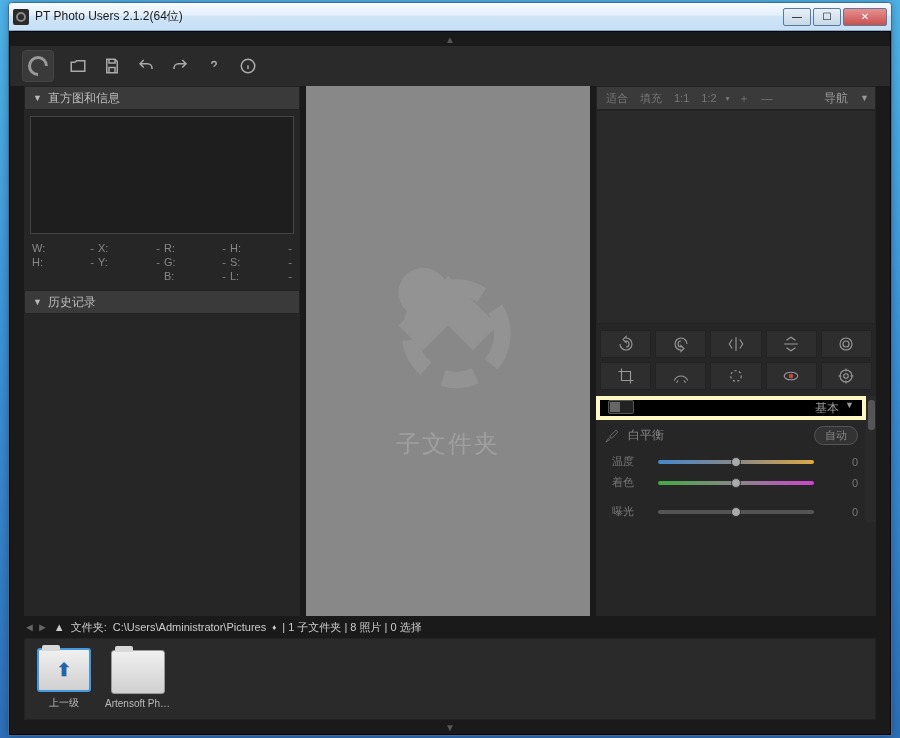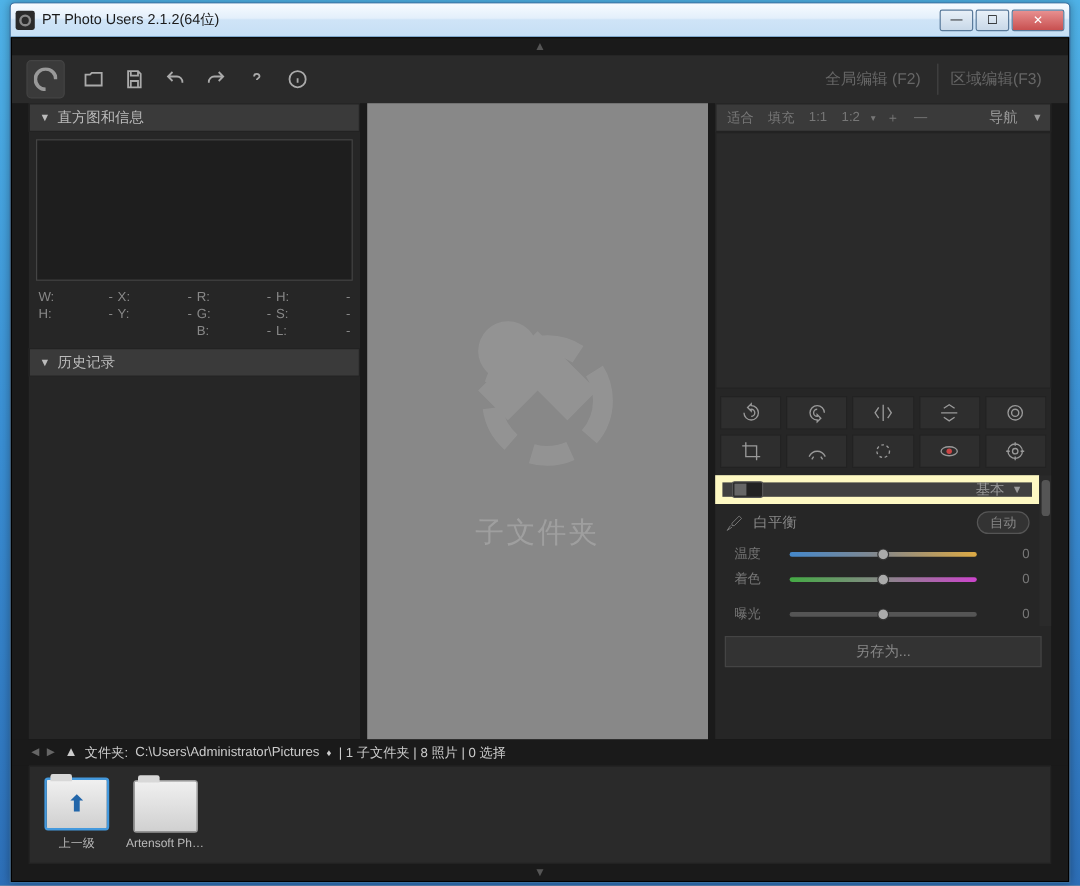--- a/index.html
+++ b/index.html
@@ -50,21 +50,21 @@
 .zoom-bar { height: 24px; background: #3a3a3a; border: 1px solid #222; display: flex; align-items: center; padding: 0 6px; gap: 6px; font-size: 11px; color: #777; }
 .zoom-btn { cursor: pointer; padding: 0 3px; }
 .nav-label { margin-left: auto; color: #999; font-size: 12px; }
 
 .nav-box { height: 214px; background: #2a2a2a; border: 1px solid #222; }
 
 .tool-grid { display: grid; grid-template-columns: repeat(5, 1fr); gap: 4px; padding: 6px 4px; }
 .tool-grid-btn { height: 28px; background: #2e2e2e; border: 1px solid #222; display: flex; align-items: center; justify-content: center; cursor: pointer; }
 .tool-grid-btn svg { width: 18px; height: 18px; stroke: #999; fill: none; stroke-width: 1.5; }
 
-.basic-header { height: 24px; background: #404040; border: 6px solid #fef9c3; display: flex; align-items: center; padding: 0 8px; }
+.basic-header { height: 24px; background: #000000; border: 4px solid #fef9c3; display: flex; align-items: flex-start; padding: 0 8px; }
 .toggle-sw { width: 26px; height: 14px; background: #222; border: 1px solid #555; border-radius: 2px; position: relative; }
 .toggle-sw::after { content: ""; position: absolute; left: 1px; top: 1px; width: 10px; height: 10px; background: #666; }
 .basic-label { margin-left: auto; color: #999; font-size: 12px; }
 .basic-tri { margin-left: 6px; color: #999; font-size: 9px; }
 
 .wb-row { display: flex; align-items: center; padding: 6px 8px; gap: 8px; }
 .dropper { width: 16px; height: 16px; }
 .dropper svg { stroke: #888; fill: none; }
 .wb-label { color: #888; font-size: 12px; }
 .auto-btn { margin-left: auto; padding: 1px 10px; border: 1px solid #555; border-radius: 10px; color: #888; font-size: 11px; cursor: pointer; background: #333; }
@@ -142,24 +142,20 @@
           <svg viewBox="0 0 24 24">
             <path d="M9 9a3 3 0 116 0c0 2-3 2-3 4M12 18h.01"></path>
           </svg>
         </div>
       <div class="tool-icon">
           <svg viewBox="0 0 24 24">
             <circle cx="12" cy="12" r="9"></circle>
             <path d="M12 8h.01M12 11v5"></path>
           </svg>
         </div>
-      <div class="toolbar-right">
-        <div class="mode-tab">全局编辑 (F2)</div>
-        <div class="mode-tab" style="border-left:1px solid #444">区域编辑(F3)</div>
-      </div>
     </div>
 
     <div class="main-area">
       <div class="left-panel">
         <div class="panel-header">
             <span class="tri">▼</span>
             <span>直方图和信息</span>
           </div>
         <div class="histogram-box"></div>
         <div class="info-grid">
@@ -331,21 +327,20 @@
                 </div>
               <span class="slider-val">0</span>
             </div>
           </div>
           <div class="vscroll">
               <div class="vscroll-thumb"></div>
             </div>
         </div>
 
         <div class="action-row">
-          <div class="action-btn">另存为...</div>
         </div>
       </div>
     </div>
 
     <div class="status-bar">
       <span class="status-arrows">
           <span>◄</span>
           <span>►</span>
         </span>
       <span style="color:#ccc">▲</span>

